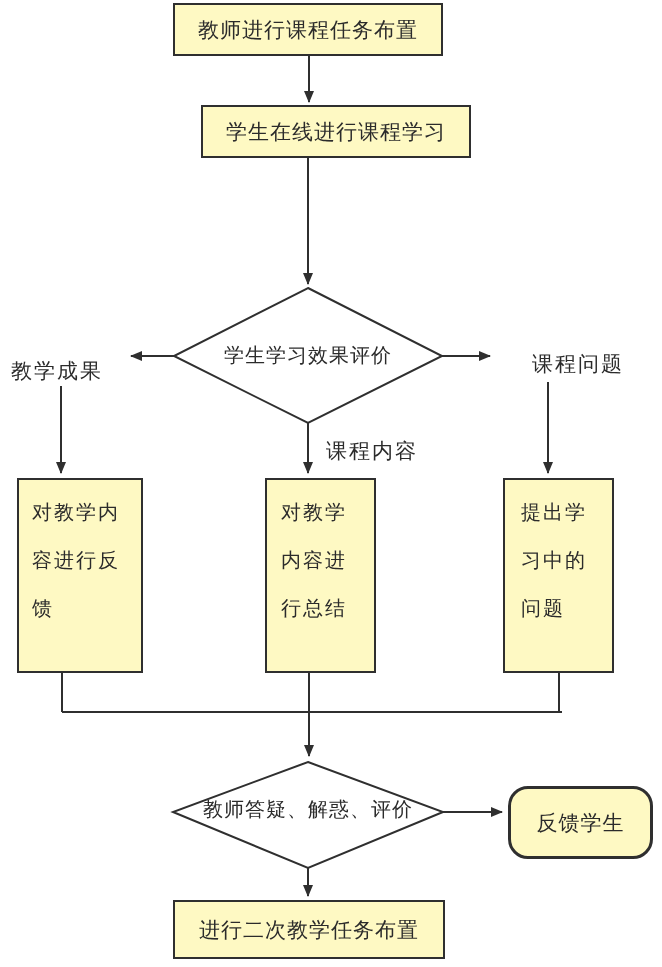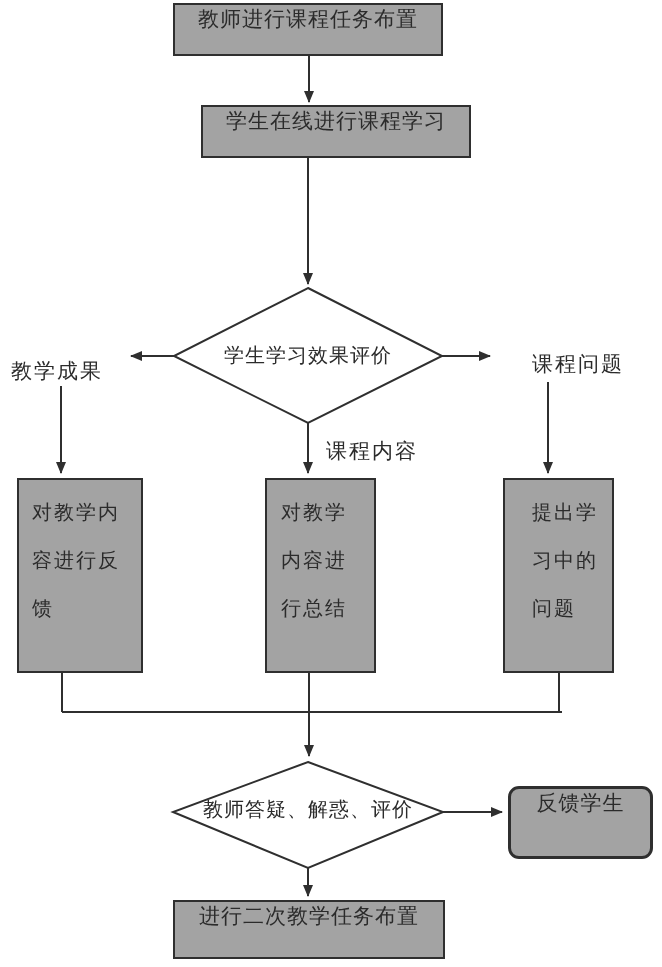--- a/index.html
+++ b/index.html
@@ -20,42 +20,42 @@
     position: absolute;
     left: 0;
     top: 0;
     width: 662px;
     height: 967px;
   }
   .node {
     position: absolute;
     box-sizing: border-box;
     border: 2px solid #2f2f2f;
-    background: #a3a3a3;
+    background: #fef9c3;
     display: flex;
-    align-items: flex-start;
+    align-items: center;
     justify-content: center;
     text-align: center;
   }
   .node.wide {
     font-size: 21px;
     letter-spacing: 1px;
   }
   .node.tallbox {
     display: block;
     font-size: 20px;
     letter-spacing: 2px;
     line-height: 48px;
     padding: 8px 0 0 13px;
     text-align: left;
   }
   .node.tallbox span { display: block; }
   .node.rounded {
     border-width: 3px;
-    border-radius: 11px;
+    border-radius: 20px;
     font-size: 21px;
     letter-spacing: 1px;
   }
   .diamond-text {
     position: absolute;
     display: flex;
     flex-direction: row;
     align-items: center;
     justify-content: center;
     text-align: center;
@@ -134,21 +134,21 @@
     <span>容进行反</span>
     <span>馈</span>
   </div>
 
   <div class="node tallbox" style="left:265px; top:478px; width:111px; height:195px; padding-left:14px;">
     <span>对教学</span>
     <span>内容进</span>
     <span>行总结</span>
   </div>
 
-  <div class="node tallbox" style="left:503px; top:478px; width:111px; height:195px; padding-left:27px;">
+  <div class="node tallbox" style="left:503px; top:478px; width:111px; height:195px; padding-left:16px;">
     <span>提出学</span>
     <span>习中的</span>
     <span>问题</span>
   </div>
 
   <div class="diamond-text d2">
     <span>教师答疑、解</span>
     <span>惑、评价</span>
   </div>
 

